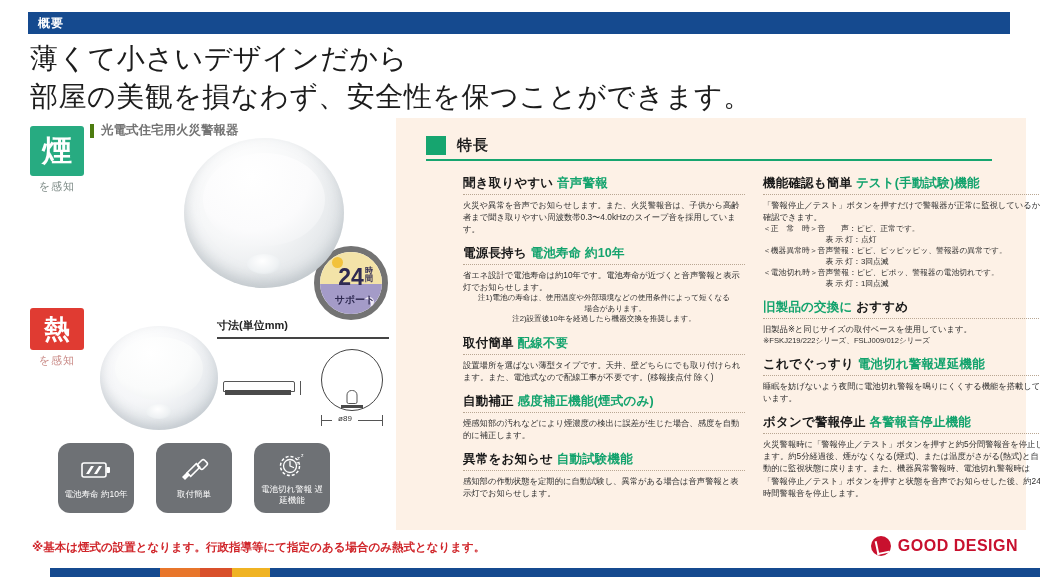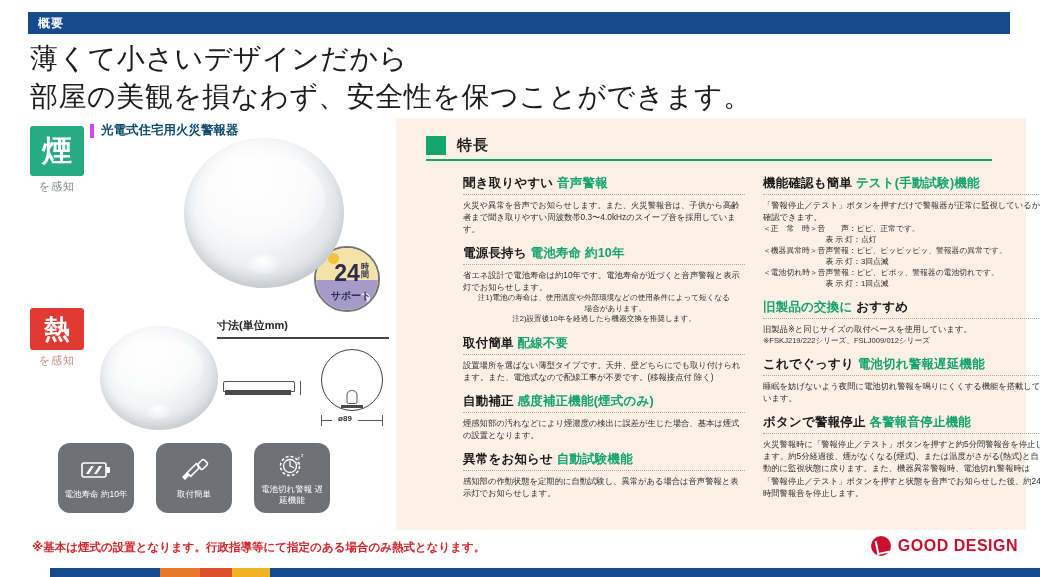--- a/index.html
+++ b/index.html
@@ -35,28 +35,28 @@
   .badge-box{
     width:54px;height:50px;border-radius:3px;display:flex;align-items:center;justify-content:center;
     color:#fff;font-size:30px;font-weight:bold;margin:0 auto;
   }
   .badge-box.smoke{background:#27ab81;}
   .badge-box.heat{background:#e03b32;font-size:26px;height:42px;}
   .badge-sub{font-size:11px;color:#7d8a86;margin-top:3px;letter-spacing:1px;}
   .badge-sub.heat{color:#c98a86;}
 
   .prod-title{
-    position:absolute;left:76px;top:6px;font-size:12.5px;font-weight:bold;color:#0c4a6e;
-    padding-left:7px;border-left:4px solid #d946ef;line-height:1.1;
+    position:absolute;left:76px;top:6px;font-size:12.5px;font-weight:bold;color:#737373;
+    padding-left:7px;border-left:4px solid #4d7c0f;line-height:1.1;
   }
 
   
   .seal{
     position:absolute;left:300px;top:128px;width:62px;height:62px;border-radius:50%;
-    border:2px solid #737373;overflow:hidden;
+    border:6px solid #737373;overflow:hidden;
   }
   .seal .sky{position:absolute;left:0;top:0;width:100%;height:52%;background:#f3e3a8;}
   .seal .night{position:absolute;left:0;bottom:0;width:100%;height:48%;background:#a49bc8;}
   .seal .sun{position:absolute;left:12px;top:5px;width:11px;height:11px;border-radius:50%;background:#f2c23c;}
   .seal .moon{position:absolute;right:11px;bottom:5px;width:10px;height:10px;border-radius:50%;
     background:#a49bc8;box-shadow:3px -2px 0 0 #efeaf6;}
   .seal .big{position:absolute;left:0;right:0;top:14px;text-align:center;font-size:23px;font-weight:bold;color:#2f2a52;line-height:1;}
   .seal .unit{position:absolute;right:8px;top:15px;font-size:8px;font-weight:bold;color:#2f2a52;line-height:1;width:9px;}
   .seal .sup{position:absolute;left:8px;right:0;bottom:7px;text-align:center;font-size:10px;font-weight:bold;color:#2f2a52;}
 
@@ -119,21 +119,21 @@
   .top-circle .nub-base{
     position:absolute;left:50%;bottom:2px;transform:translateX(-50%);
     width:22px;height:3px;background:#4a4a4a;
   }
   .dia-line{position:relative;margin-top:4px;height:13px;}
   .dia-line .bar{position:absolute;left:2px;right:2px;top:5px;height:1px;background:#555;}
   .dia-line .cap-l,.dia-line .cap-r{position:absolute;top:0;width:1px;height:11px;background:#555;}
   .dia-line .cap-l{left:2px;} .dia-line .cap-r{right:2px;}
   .dia-label{
     position:absolute;left:0;right:14px;top:-1px;text-align:center;font-size:8px;color:#333;
-    background:#fff;width:26px;margin:0 auto;font-weight:bold;
+    background:#fff;width:26px;margin:0 auto;
   }
 
   
   .tiles{position:absolute;left:44px;top:325px;width:330px;display:flex;gap:22px;}
   .tile{
     width:76px;height:70px;border-radius:12px;background:#6e7175;
     display:flex;flex-direction:column;align-items:center;justify-content:center;gap:5px;
   }
   .tile .glyph{width:34px;height:28px;display:flex;align-items:center;justify-content:center;}
   .tile .cap{color:#fff;font-size:8.5px;line-height:1.25;text-align:center;padding:0 3px;}
@@ -326,21 +326,21 @@
 
         <div class="item">
           <h3><span>取付簡単 </span><span class="accent">配線不要</span></h3>
           <div class="divider"></div>
           <p>設置場所を選ばない薄型タイプです。天井、壁どちらにでも取り付けられます。また、電池式なので配線工事が不要です。(移報接点付 除く)</p>
         </div>
 
         <div class="item">
           <h3><span>自動補正 </span><span class="accent">感度補正機能(煙式のみ)</span></h3>
           <div class="divider"></div>
-          <p>煙感知部の汚れなどにより煙濃度の検出に誤差が生じた場合、基本は煙式の設置となります。</p>
+          <p>煙感知部の汚れなどにより煙濃度の検出に誤差が生じた場合、感度を自動的に補正します。</p>
         </div>
 
         <div class="item">
           <h3><span>異常をお知らせ </span><span class="accent">自動試験機能</span></h3>
           <div class="divider"></div>
           <p>感知部の作動状態を定期的に自動試験し、異常がある場合は音声警報と表示灯でお知らせします。</p>
         </div>
 
       </div>
 

